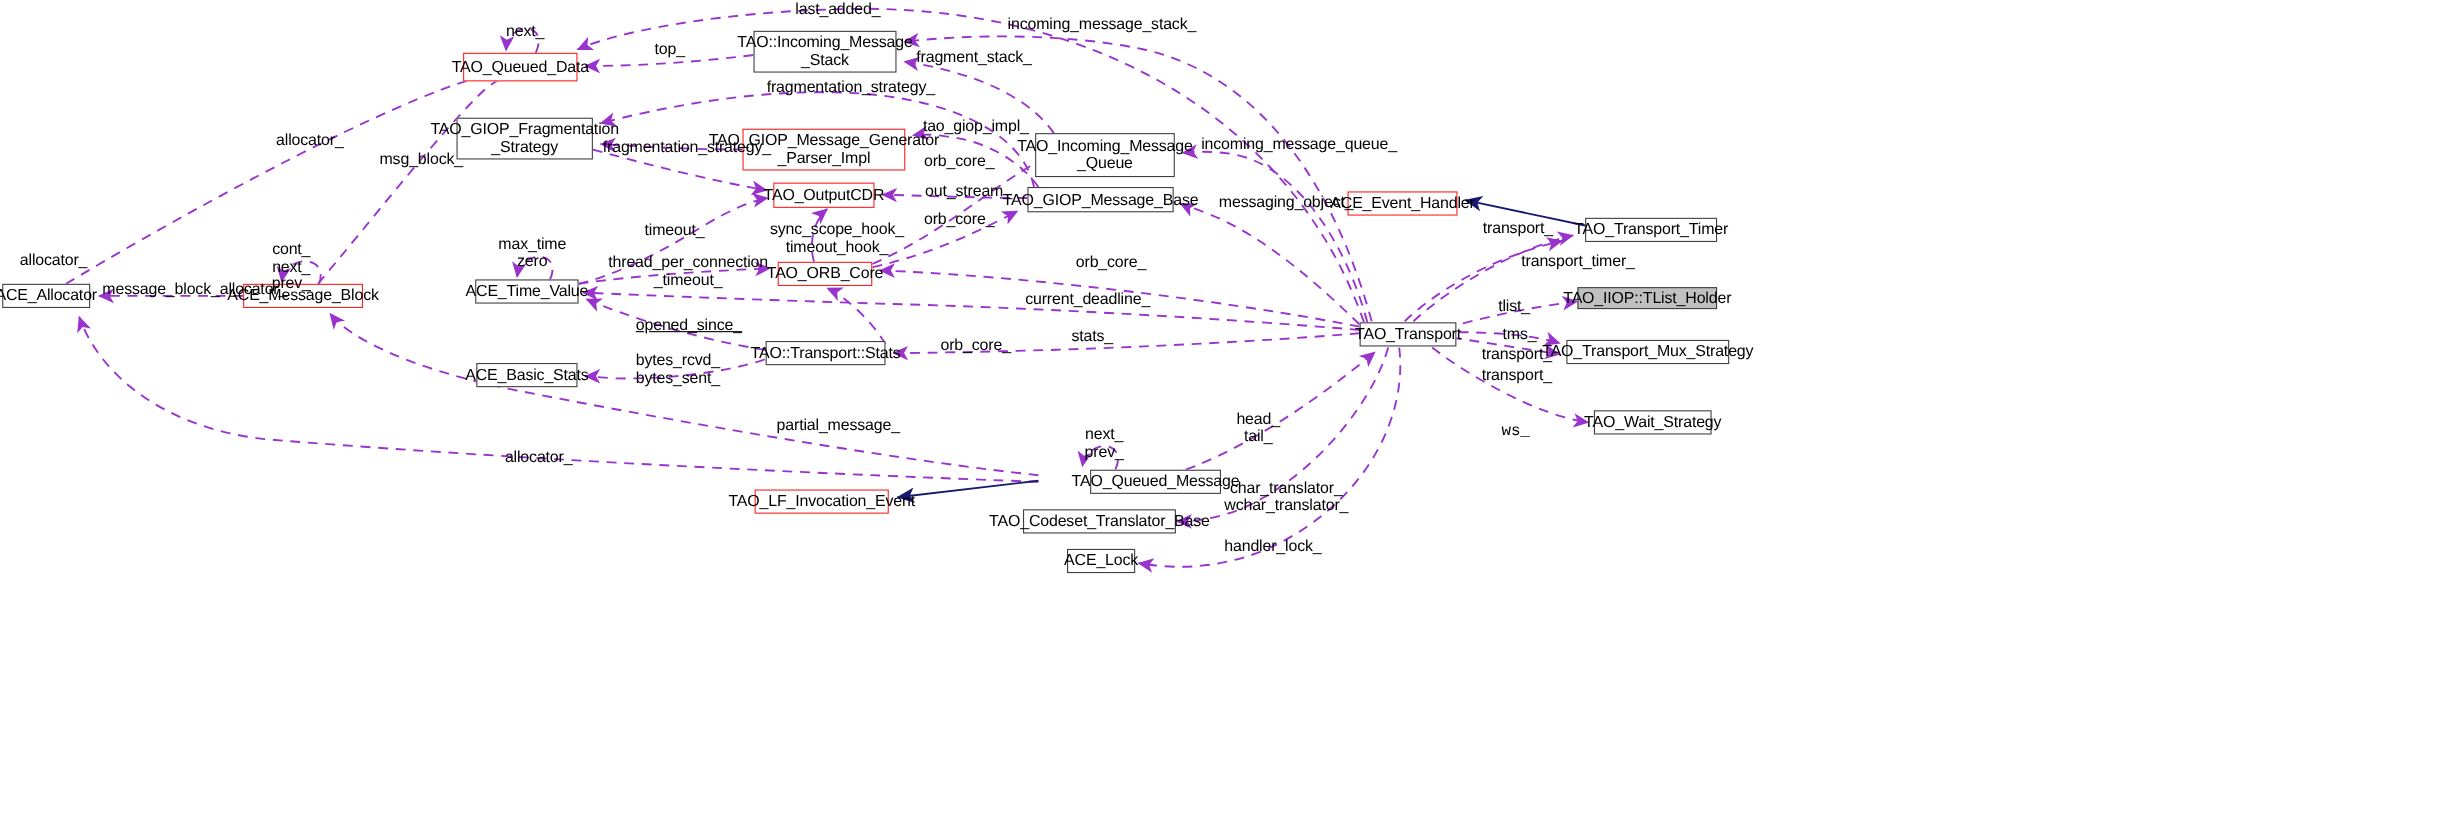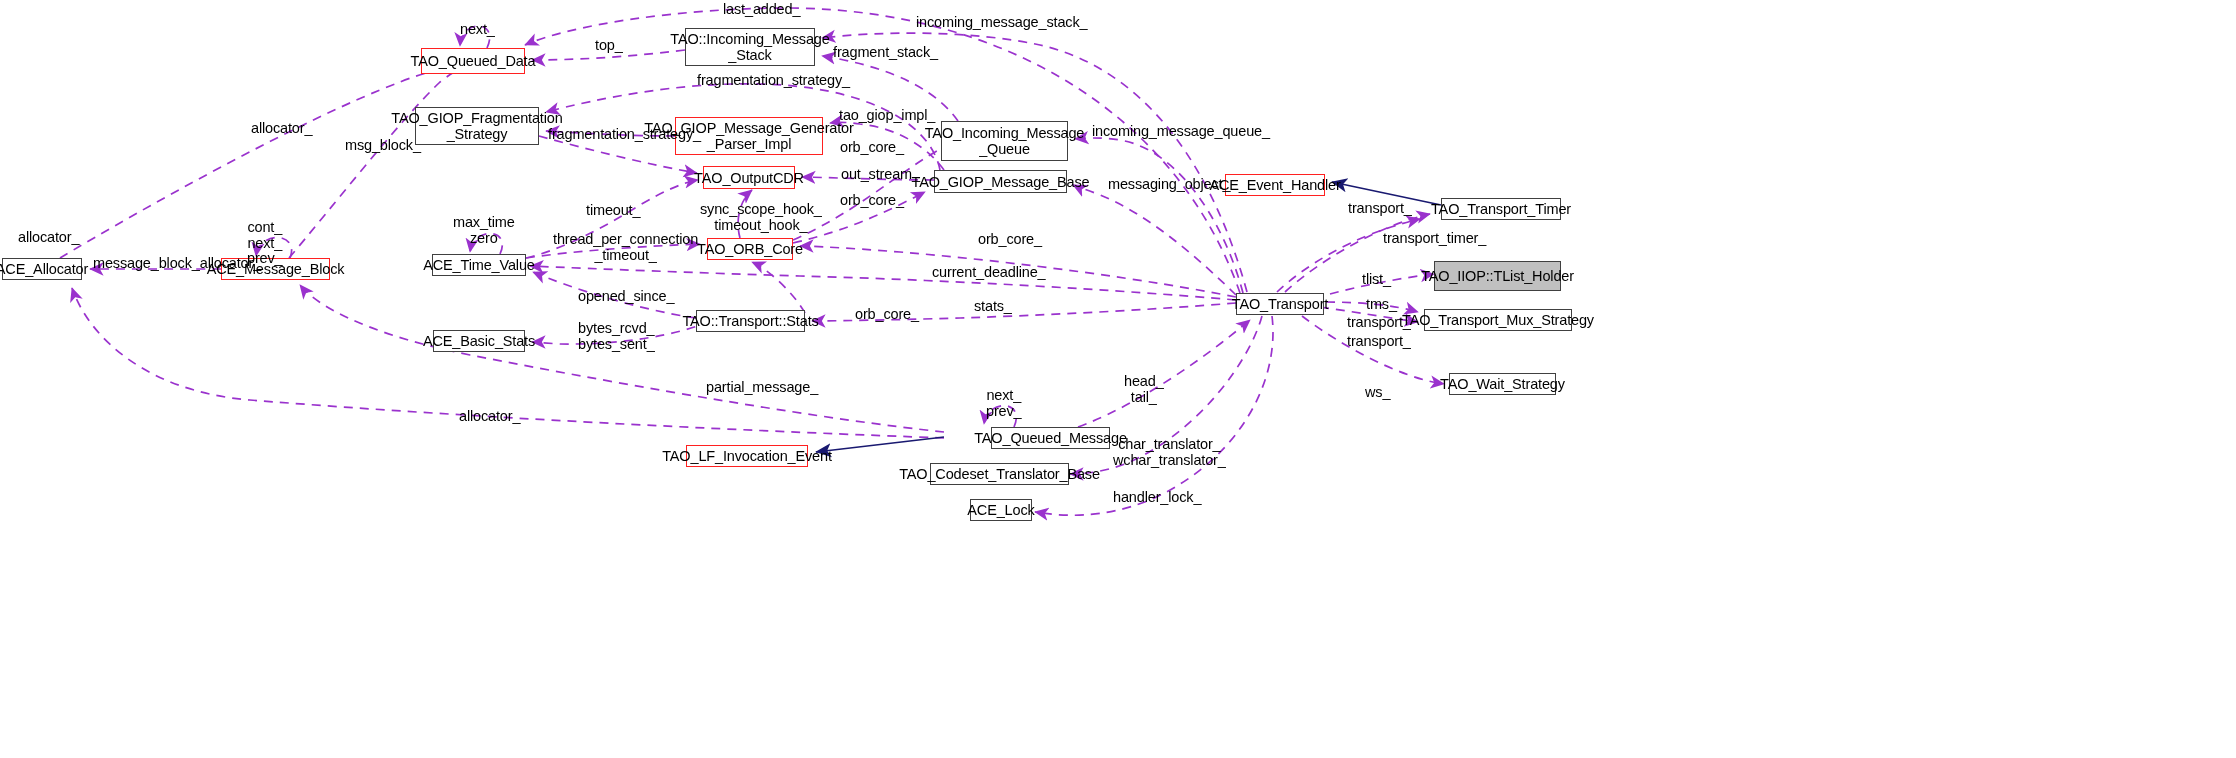--- a/index.html
+++ b/index.html
@@ -172,21 +172,21 @@
   <div class="node" style="left:941px;top:121px;width:127px;height:40px;">TAO_Incoming_Message
 _Queue</div>
   <div class="node red" style="left:703px;top:166px;width:92px;height:23px;">TAO_OutputCDR</div>
   <div class="node" style="left:934px;top:170px;width:133px;height:23px;">TAO_GIOP_Message_Base</div>
   <div class="node red" style="left:1225px;top:174px;width:100px;height:22px;">ACE_Event_Handler</div>
   <div class="node" style="left:1441px;top:198px;width:120px;height:22px;">TAO_Transport_Timer</div>
   <div class="node red" style="left:707px;top:238px;width:86px;height:22px;">TAO_ORB_Core</div>
   <div class="node" style="left:432px;top:254px;width:94px;height:22px;">ACE_Time_Value</div>
   <div class="node" style="left:2px;top:258px;width:80px;height:22px;">ACE_Allocator</div>
   <div class="node red" style="left:221px;top:258px;width:109px;height:22px;">ACE_Message_Block</div>
-  <div class="node gray" style="left:1434px;top:261px;width:127px;height:30px;">TAO_IIOP::TList_Holder</div>
+  <div class="node gray" style="left:1434px;top:261px;width:127px;height:20px;">TAO_IIOP::TList_Holder</div>
   <div class="node" style="left:1236px;top:293px;width:88px;height:22px;">TAO_Transport</div>
   <div class="node" style="left:1424px;top:309px;width:148px;height:22px;">TAO_Transport_Mux_Strategy</div>
   <div class="node" style="left:696px;top:310px;width:109px;height:22px;">TAO::Transport::Stats</div>
   <div class="node" style="left:433px;top:330px;width:92px;height:22px;">ACE_Basic_Stats</div>
   <div class="node" style="left:1449px;top:373px;width:107px;height:22px;">TAO_Wait_Strategy</div>
   <div class="node" style="left:944px;top:427px;width:119px;height:22px;margin-left:47px;">TAO_Queued_Message</div>
   <div class="node red" style="left:686px;top:445px;width:122px;height:22px;">TAO_LF_Invocation_Event</div>
   <div class="node" style="left:930px;top:463px;width:139px;height:22px;">TAO_Codeset_Translator_Base</div>
   <div class="node" style="left:970px;top:499px;width:62px;height:22px;">ACE_Lock</div>
 
@@ -215,31 +215,31 @@
   <div class="edge-label" style="left:247px;top:220px;">cont_
 next_
 prev_</div>
   <div class="edge-label" style="left:553px;top:232px;">thread_per_connection
 _timeout_</div>
   <div class="edge-label" style="left:1337px;top:231px;margin-left:46px;">transport_timer_</div>
   <div class="edge-label" style="left:978px;top:232px;">orb_core_</div>
   <div class="edge-label" style="left:93px;top:256px;">message_block_allocator_</div>
   <div class="edge-label" style="left:932px;top:265px;">current_deadline_</div>
   <div class="edge-label" style="left:1362px;top:272px;">tlist_</div>
-  <div class="edge-label" style="left:578px;top:289px;">opened_since_</div>
+  <div class="edge-label" style="left:578px;top:289px;text-decoration:underline;">opened_since_</div>
   <div class="edge-label" style="left:974px;top:299px;">stats_</div>
   <div class="edge-label" style="left:1366px;top:297px;">tms_</div>
   <div class="edge-label" style="left:855px;top:307px;">orb_core_</div>
   <div class="edge-label" style="left:1347px;top:315px;">transport_</div>
   <div class="edge-label" style="left:578px;top:321px;">bytes_rcvd_
 bytes_sent_</div>
   <div class="edge-label" style="left:1347px;top:334px;">transport_</div>
   <div class="edge-label" style="left:1124px;top:374px;">head_
 tail_</div>
-  <div class="edge-label" style="left:1365px;top:385px;">ws_</div>
+  <div class="edge-label" style="left:1365px;top:385px;font-family:Liberation Mono, monospace;">ws_</div>
   <div class="edge-label" style="left:706px;top:380px;">partial_message_</div>
   <div class="edge-label" style="left:986px;top:388px;">next_
 prev_</div>
   <div class="edge-label" style="left:459px;top:409px;">allocator_</div>
   <div class="edge-label" style="left:1113px;top:437px;">char_translator_
 wchar_translator_</div>
   <div class="edge-label" style="left:1113px;top:490px;">handler_lock_</div>
 
 </div>
 

